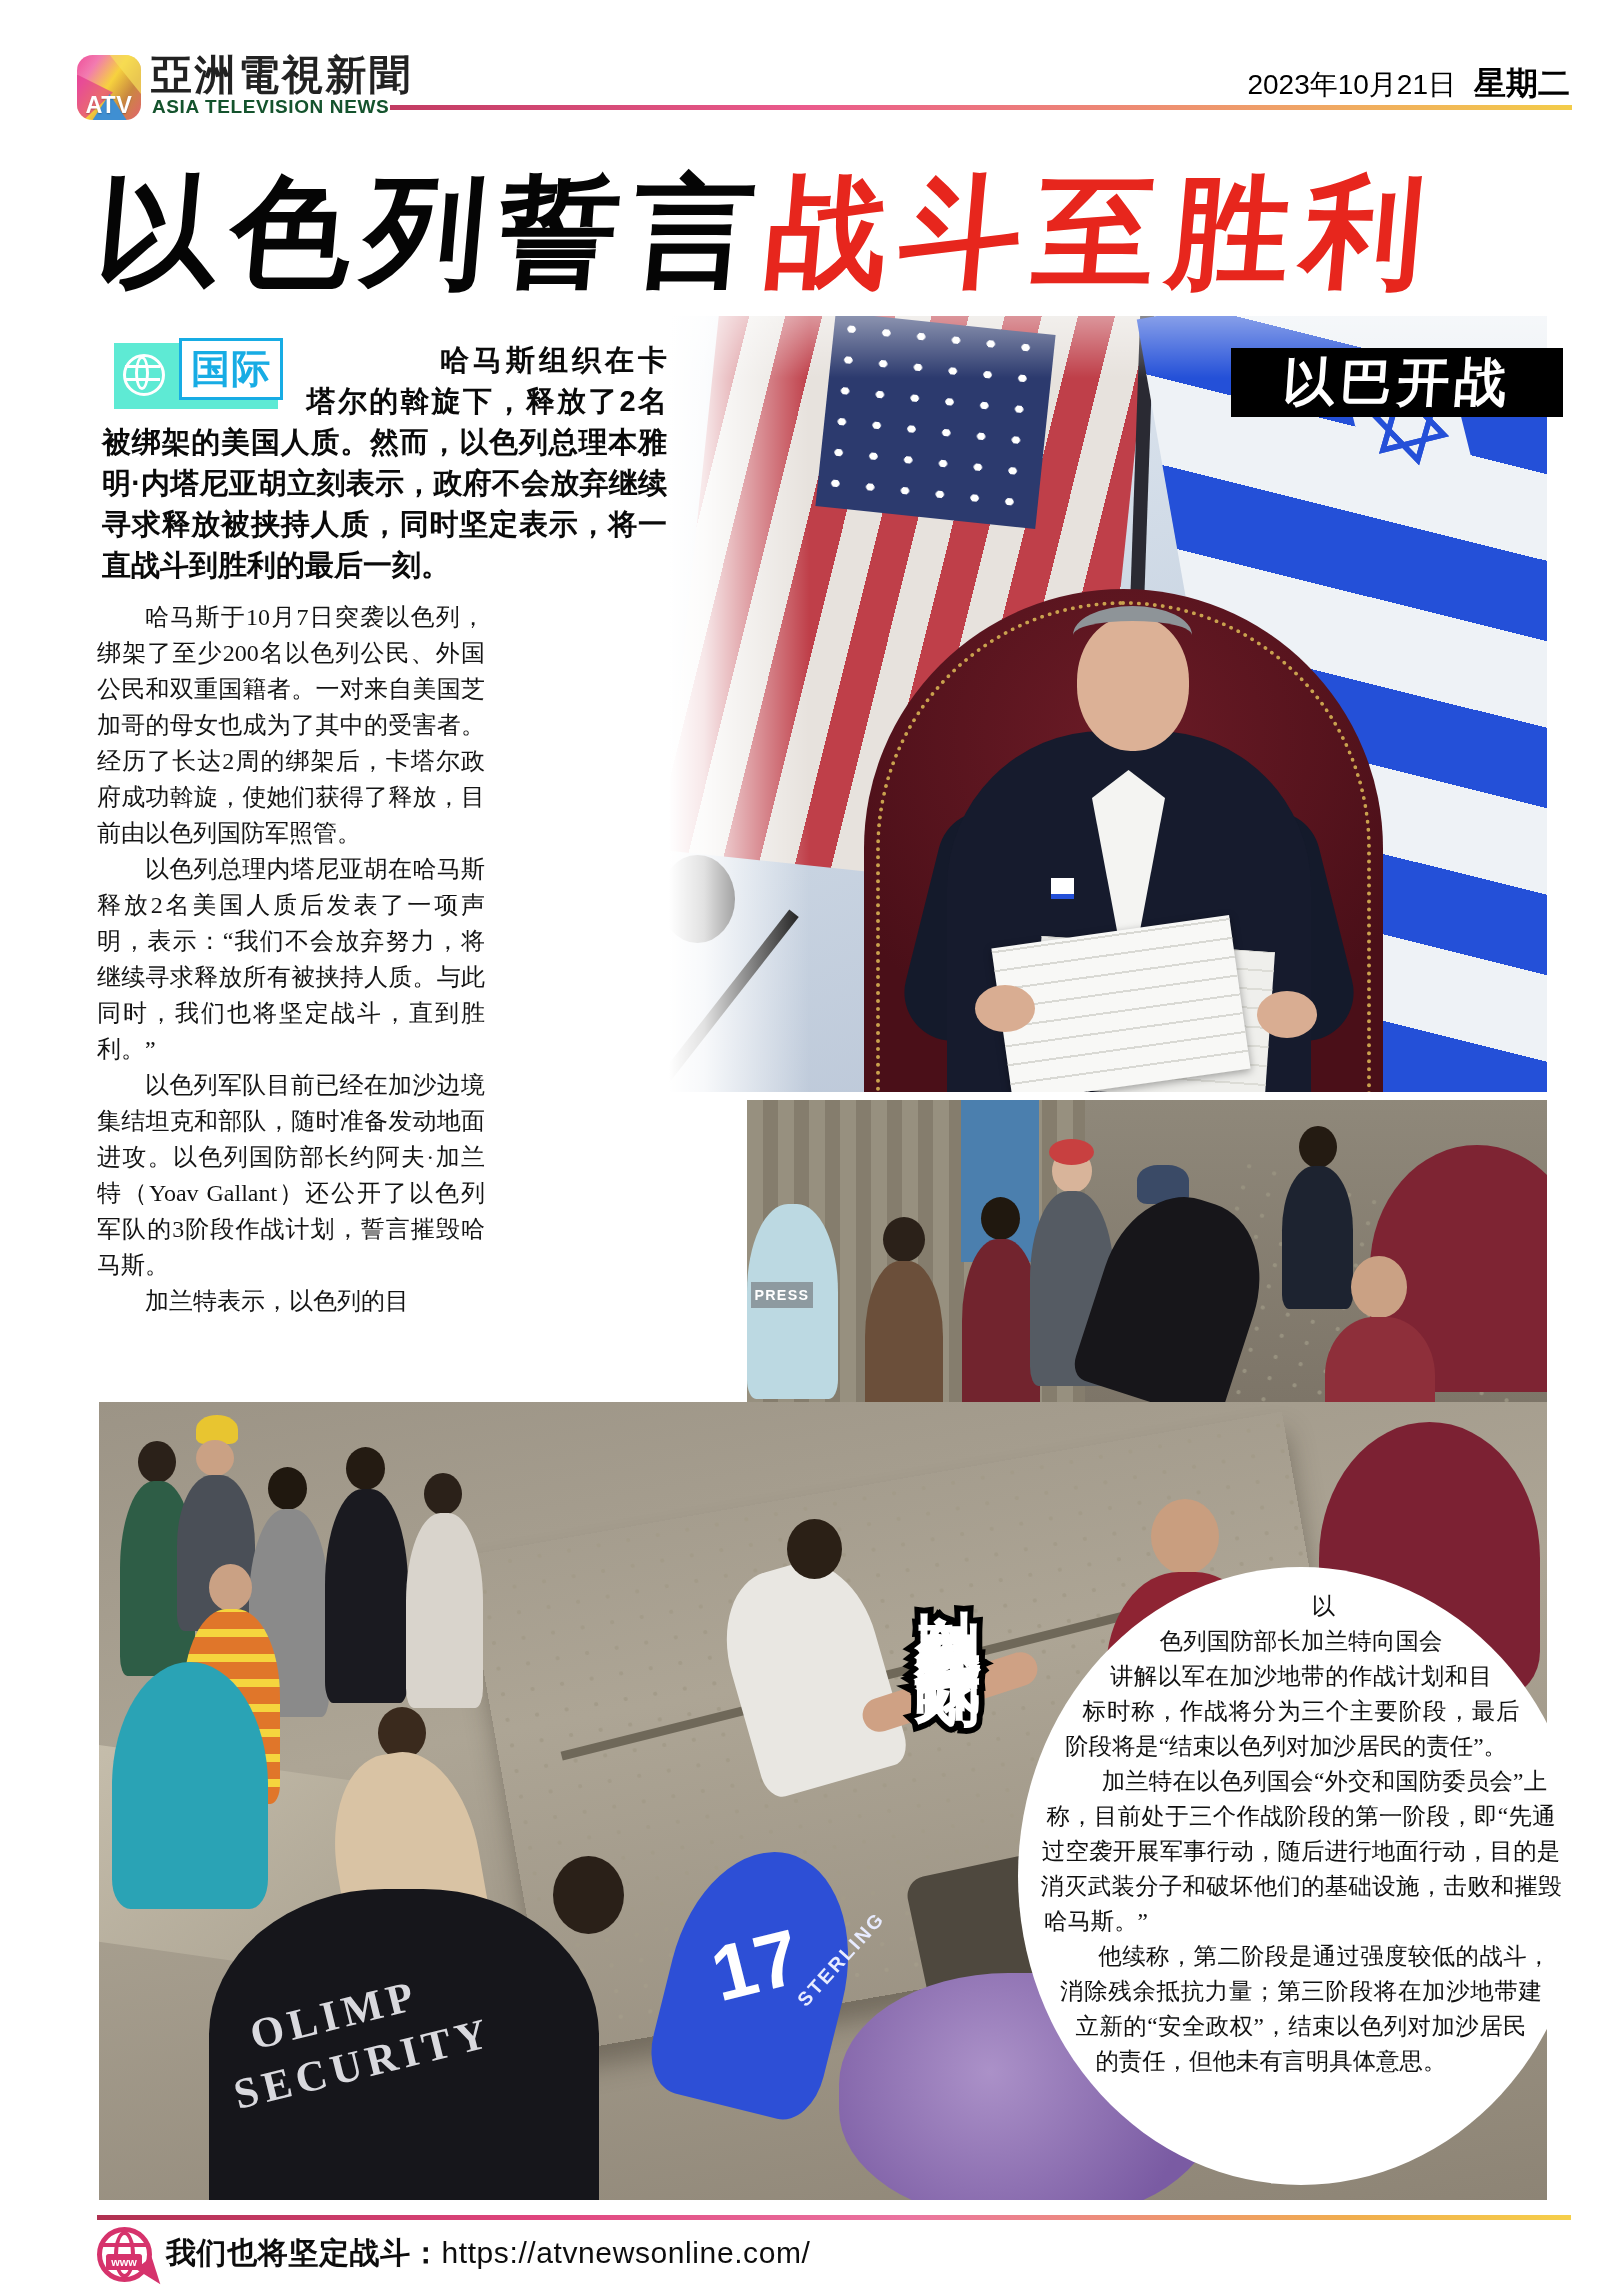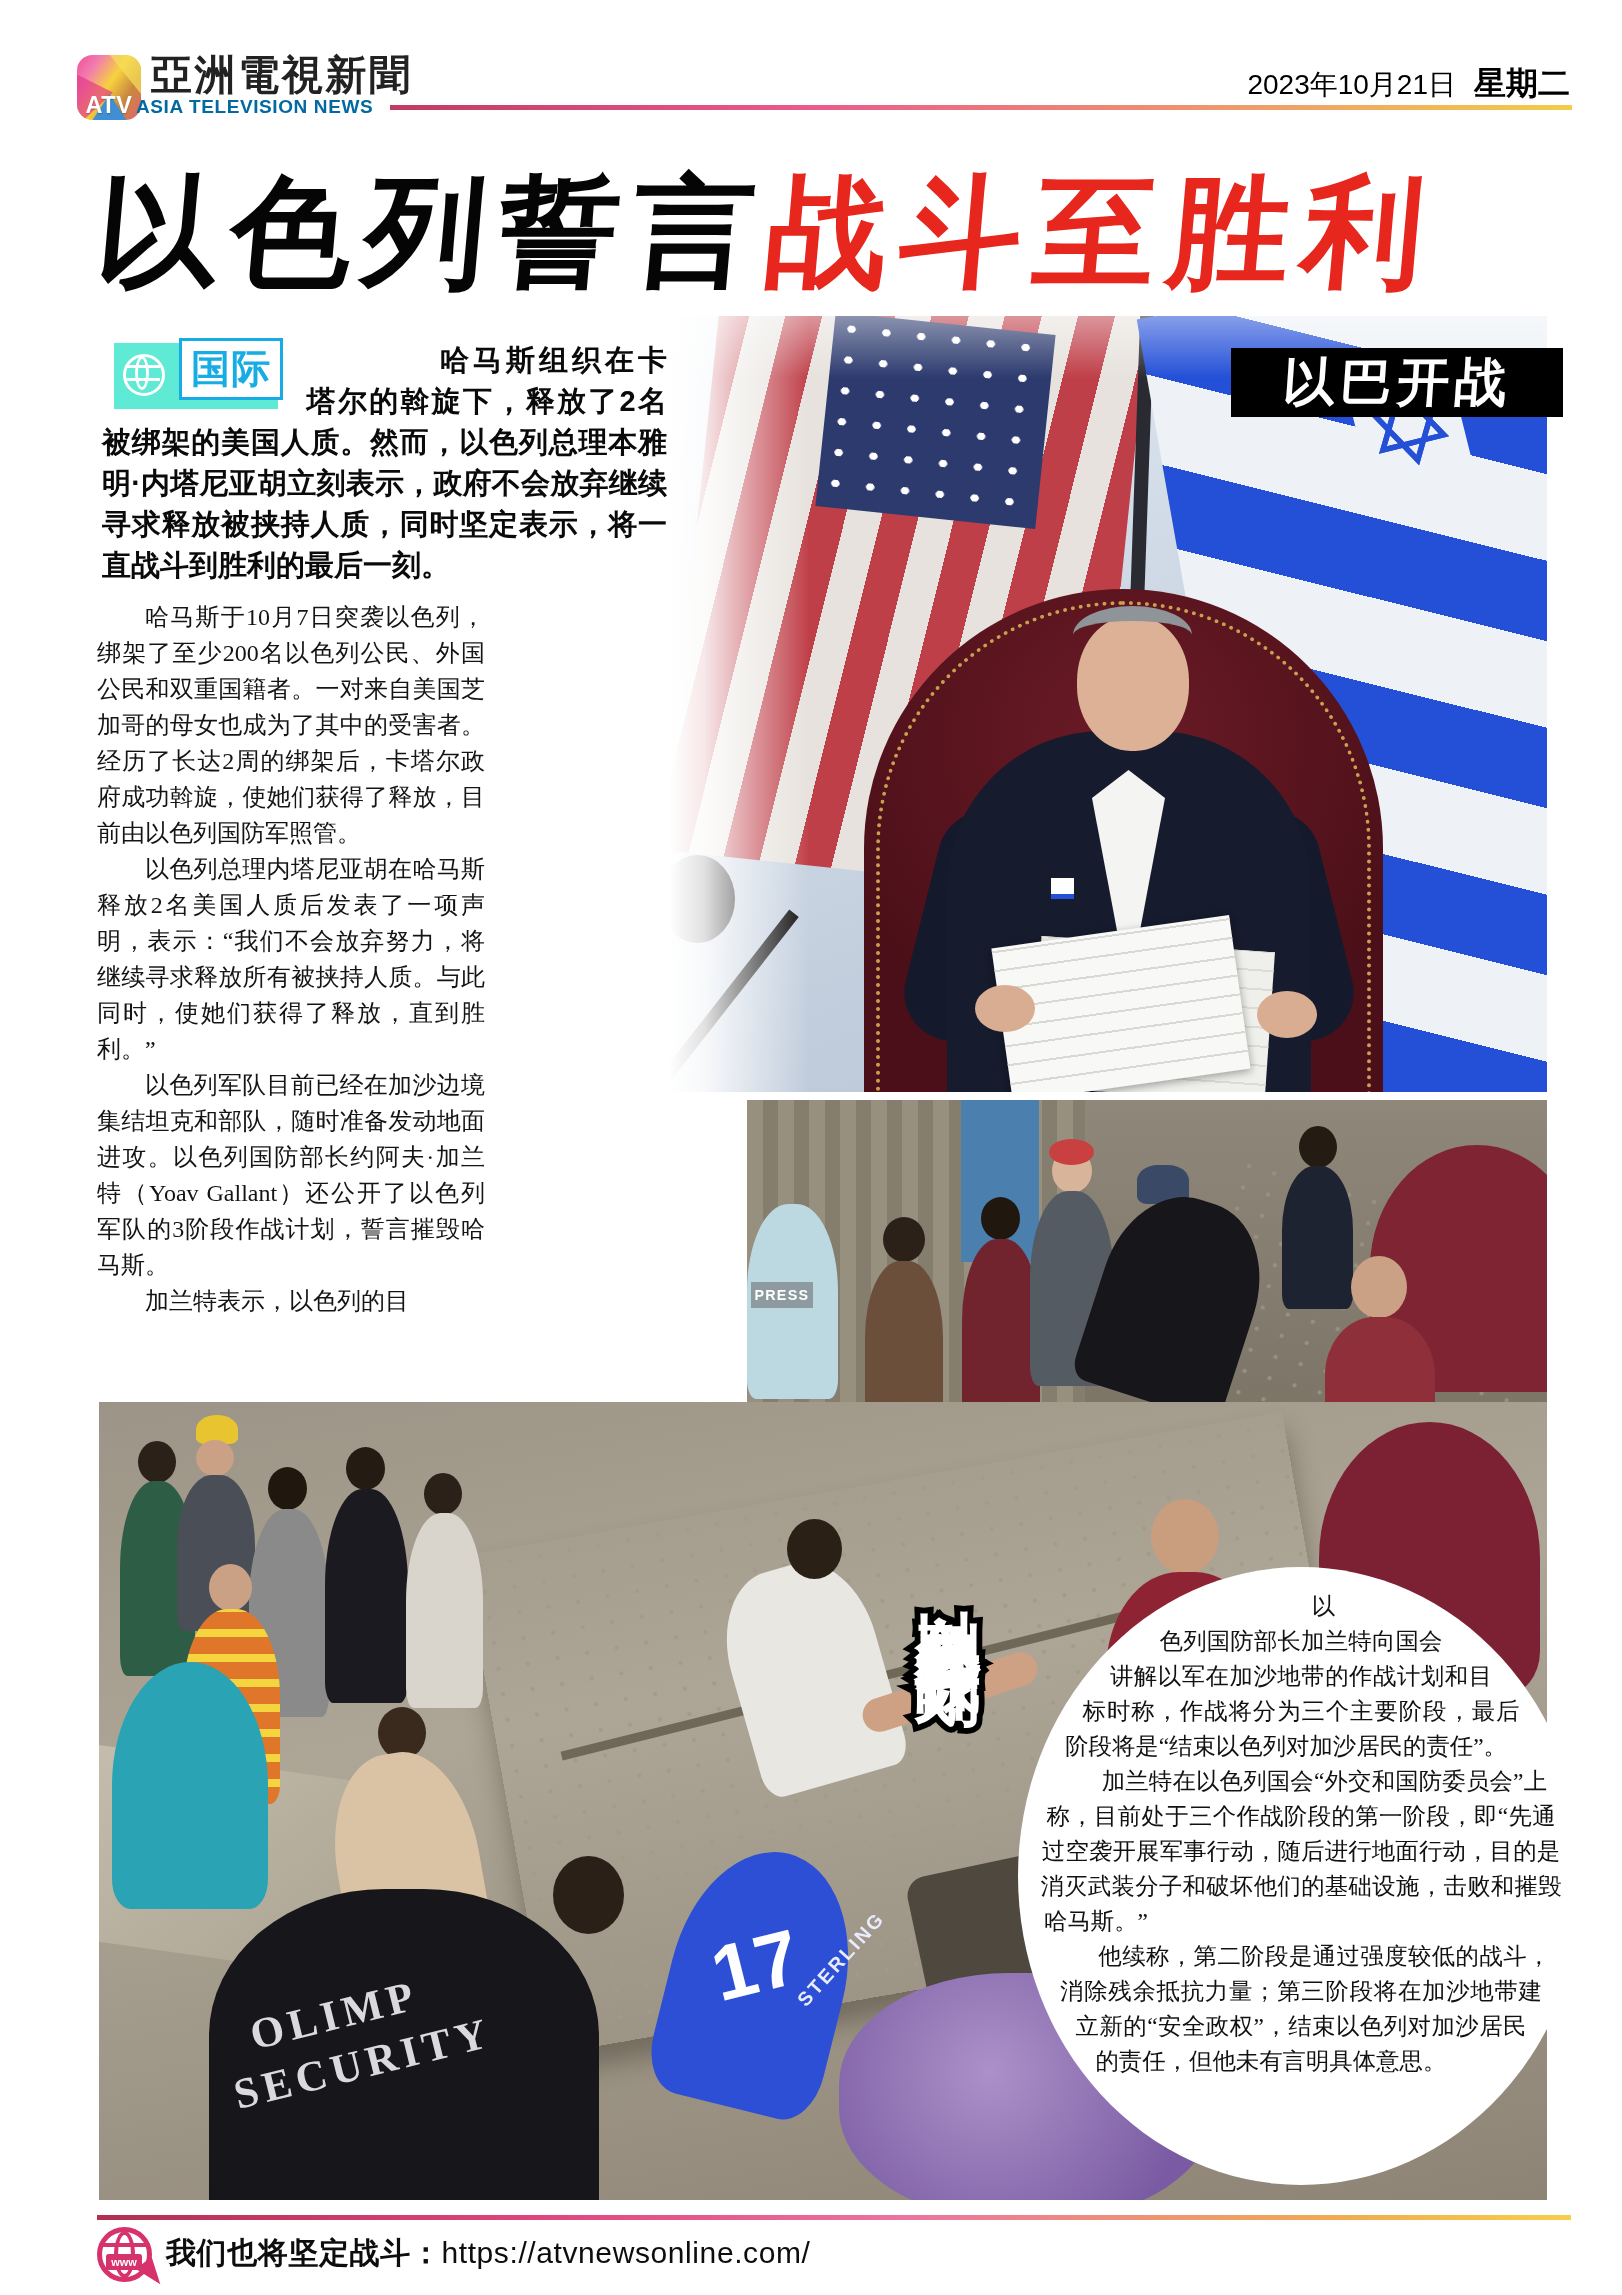--- a/index.html
+++ b/index.html
@@ -8,21 +8,21 @@
   .abs{position:absolute;}
 
   
   #logo{left:77px;top:55px;width:64px;height:65px;border-radius:15.6px;overflow:hidden;
         background:linear-gradient(125deg,#ef4f9a 0%,#f27bb0 22%,#f7d23e 48%,#c9883f 72%,#e2636f 100%);}
   #logo .poly1{position:absolute;left:0;top:19.5px;width:36px;height:45px;background:#e23288;opacity:.65;clip-path:polygon(0 0,100% 40%,20% 100%,0 80%);}
   #logo .poly2{position:absolute;right:0;top:0;width:39px;height:39px;background:#f6e05a;opacity:.7;clip-path:polygon(20% 0,100% 0,100% 100%);}
   #logo .tri{position:absolute;left:15.6px;bottom:0;width:34px;height:26px;background:#3f8fd2;clip-path:polygon(50% 0,100% 100%,0 100%);}
   #logo .atv{position:absolute;left:0;right:0;bottom:1.3px;text-align:center;color:#fff;font-weight:700;font-size:23.4px;letter-spacing:0.6px;text-shadow:0 0.6px 1.3px rgba(0,0,0,.25);}
   #brandCn{left:151px;top:48px;font-size:41px;font-weight:900;color:#222;letter-spacing:2.6px;}
-  #brandEn{left:136px;top:96px;font-size:19px;font-weight:700;color:#0369a1;letter-spacing:0.6px;}
+  #brandEn{left:152px;top:96px;font-size:19px;font-weight:700;color:#14532d;letter-spacing:0.6px;}
   #dateLine{right:53px;top:62px;font-size:28px;color:#000;}
   #dateLine .wk{font-size:32px;font-weight:900;margin-left:18px;}
   #headerRule{left:390px;top:105px;width:1182px;height:4.5px;
         background:linear-gradient(90deg,#c23b62 0%,#ea5a8c 35%,#efa068 75%,#f3cc49 100%);}
 
   
   #headline{left:97px;top:167px;width:1467px;font-size:121px;font-weight:900;line-height:1.08;
             letter-spacing:13px;white-space:nowrap;transform:skewX(-5deg);z-index:8;}
   #headline .hl-black{color:#050505;}
   #headline .hl-red{color:#e7261d;
@@ -220,21 +220,21 @@
         <div class="par1"></div>
         <div class="par2"></div>
       </div>
       <div class="lbl">国际</div>
     </div>
     <p class="ledeP">哈马斯组织在卡塔尔的斡旋下，释放了2名被绑架的美国人质。然而，以色列总理本雅明·内塔尼亚胡立刻表示，政府不会放弃继续寻求释放被挟持人质，同时坚定表示，将一直战斗到胜利的最后一刻。</p>
   </div>
 
   <div class="abs col" id="col1">
       <p>哈马斯于10月7日突袭以色列，绑架了至少200名以色列公民、外国公民和双重国籍者。一对来自美国芝加哥的母女也成为了其中的受害者。经历了长达2周的绑架后，卡塔尔政府成功斡旋，使她们获得了释放，目前由以色列国防军照管。</p>
-      <p>以色列总理内塔尼亚胡在哈马斯释放2名美国人质后发表了一项声明，表示：“我们不会放弃努力，将继续寻求释放所有被挟持人质。与此同时，使她们获得了释放，直到胜利。”</p>
+      <p>以色列总理内塔尼亚胡在哈马斯释放2名美国人质后发表了一项声明，表示：“我们不会放弃努力，将继续寻求释放所有被挟持人质。与此同时，我们也将坚定战斗，直到胜利。”</p>
       <p>以色列军队目前已经在加沙边境集结坦克和部队，随时准备发动地面进攻。以色列国防部长约阿夫·加兰特（Yoav Gallant）还公开了以色列军队的3阶段作战计划，誓言摧毁哈马斯。</p>
       <p>加兰特表示，以色列的目</p>
     </div>
   <div class="abs col" id="col2">
     <div class="intrude"></div>
   </div>
 
   <div class="abs" id="photo2">
     <div class="wall"></div>
     <div class="door"></div>

